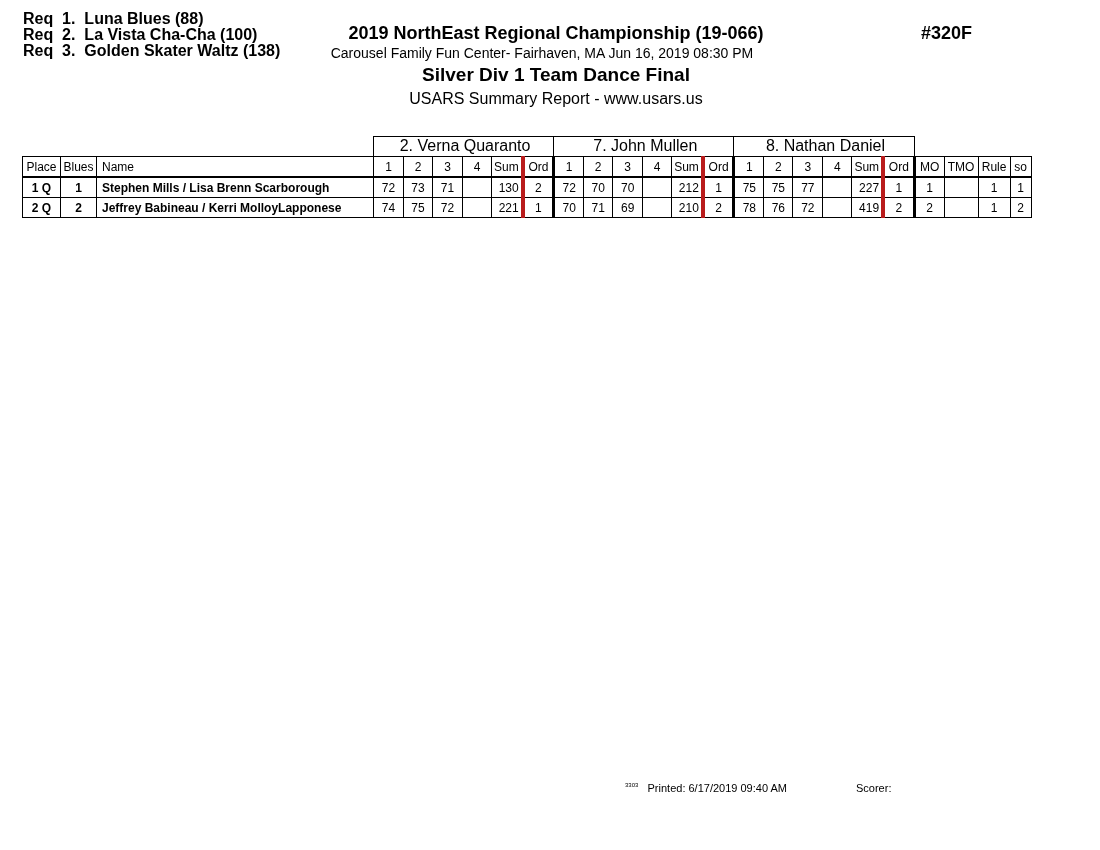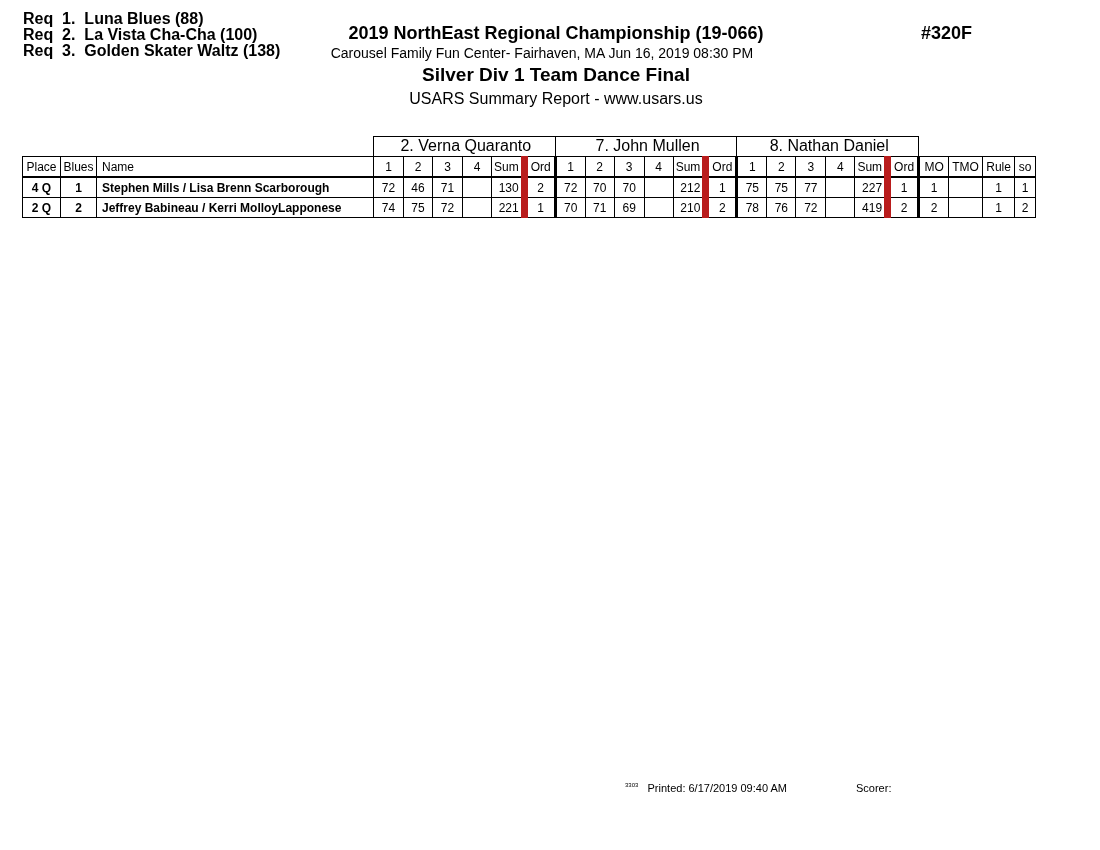--- a/index.html
+++ b/index.html
@@ -13,21 +13,21 @@
   .t3{top:64px;font-size:19px;font-weight:bold;left:6px;}
   .t4{top:90px;font-size:16px;left:6px;}
   .evno{left:921px;top:23px;font-size:18px;font-weight:bold;}
   table.grid{position:absolute;left:22px;top:136px;border-collapse:collapse;font-size:12px;}
   table.grid td{border:1px solid #000;padding:0 2px;height:19px;text-align:center;white-space:nowrap;}
   table.grid td.blank{border:none;}
   table.grid td.judge{text-align:center;padding-left:5px;height:19px;font-size:16px;vertical-align:top;}
   table.grid td.name{text-align:left;padding-left:5px;border-radius:9px;}
   table.grid tr.data td{font-weight:normal;}
   table.grid tr.data td.b{font-weight:bold;}
-  table.grid td.ord{border-left:7px solid #b91c1c;border-right:3px solid #000;font-weight:bold;}
+  table.grid td.ord{border-left:4px solid #b91c1c;border-right:3px solid #000;font-weight:bold;}
   table.grid tr.hdr td.ord{font-weight:normal;}
   table.grid td.sum{text-align:right;}
   table.grid tr.hdr td{border-bottom:2px solid #000;}
   .footer{top:782px;font-size:11px;}
   .tiny{font-size:6px;vertical-align:top;}
 </style>
 </head>
 <body>
 
 <div class="abs req">
@@ -99,25 +99,25 @@
     <td>3</td>
     <td>4</td>
     <td>Sum</td>
     <td class="ord">Ord</td>
     <td>MO</td>
     <td>TMO</td>
     <td>Rule</td>
     <td>so</td>
   </tr>
   <tr class="data">
-    <td class="b">4 Q</td>
+    <td class="b">1 Q</td>
     <td class="b">1</td>
     <td class="b name">Stephen Mills / Lisa Brenn Scarborough</td>
     <td>72</td>
-    <td>46</td>
+    <td>73</td>
     <td>71</td>
     <td></td>
     <td class="sum">130</td>
     <td class="ord">2</td>
     <td>72</td>
     <td>70</td>
     <td>70</td>
     <td></td>
     <td class="sum">212</td>
     <td class="ord">1</td>

